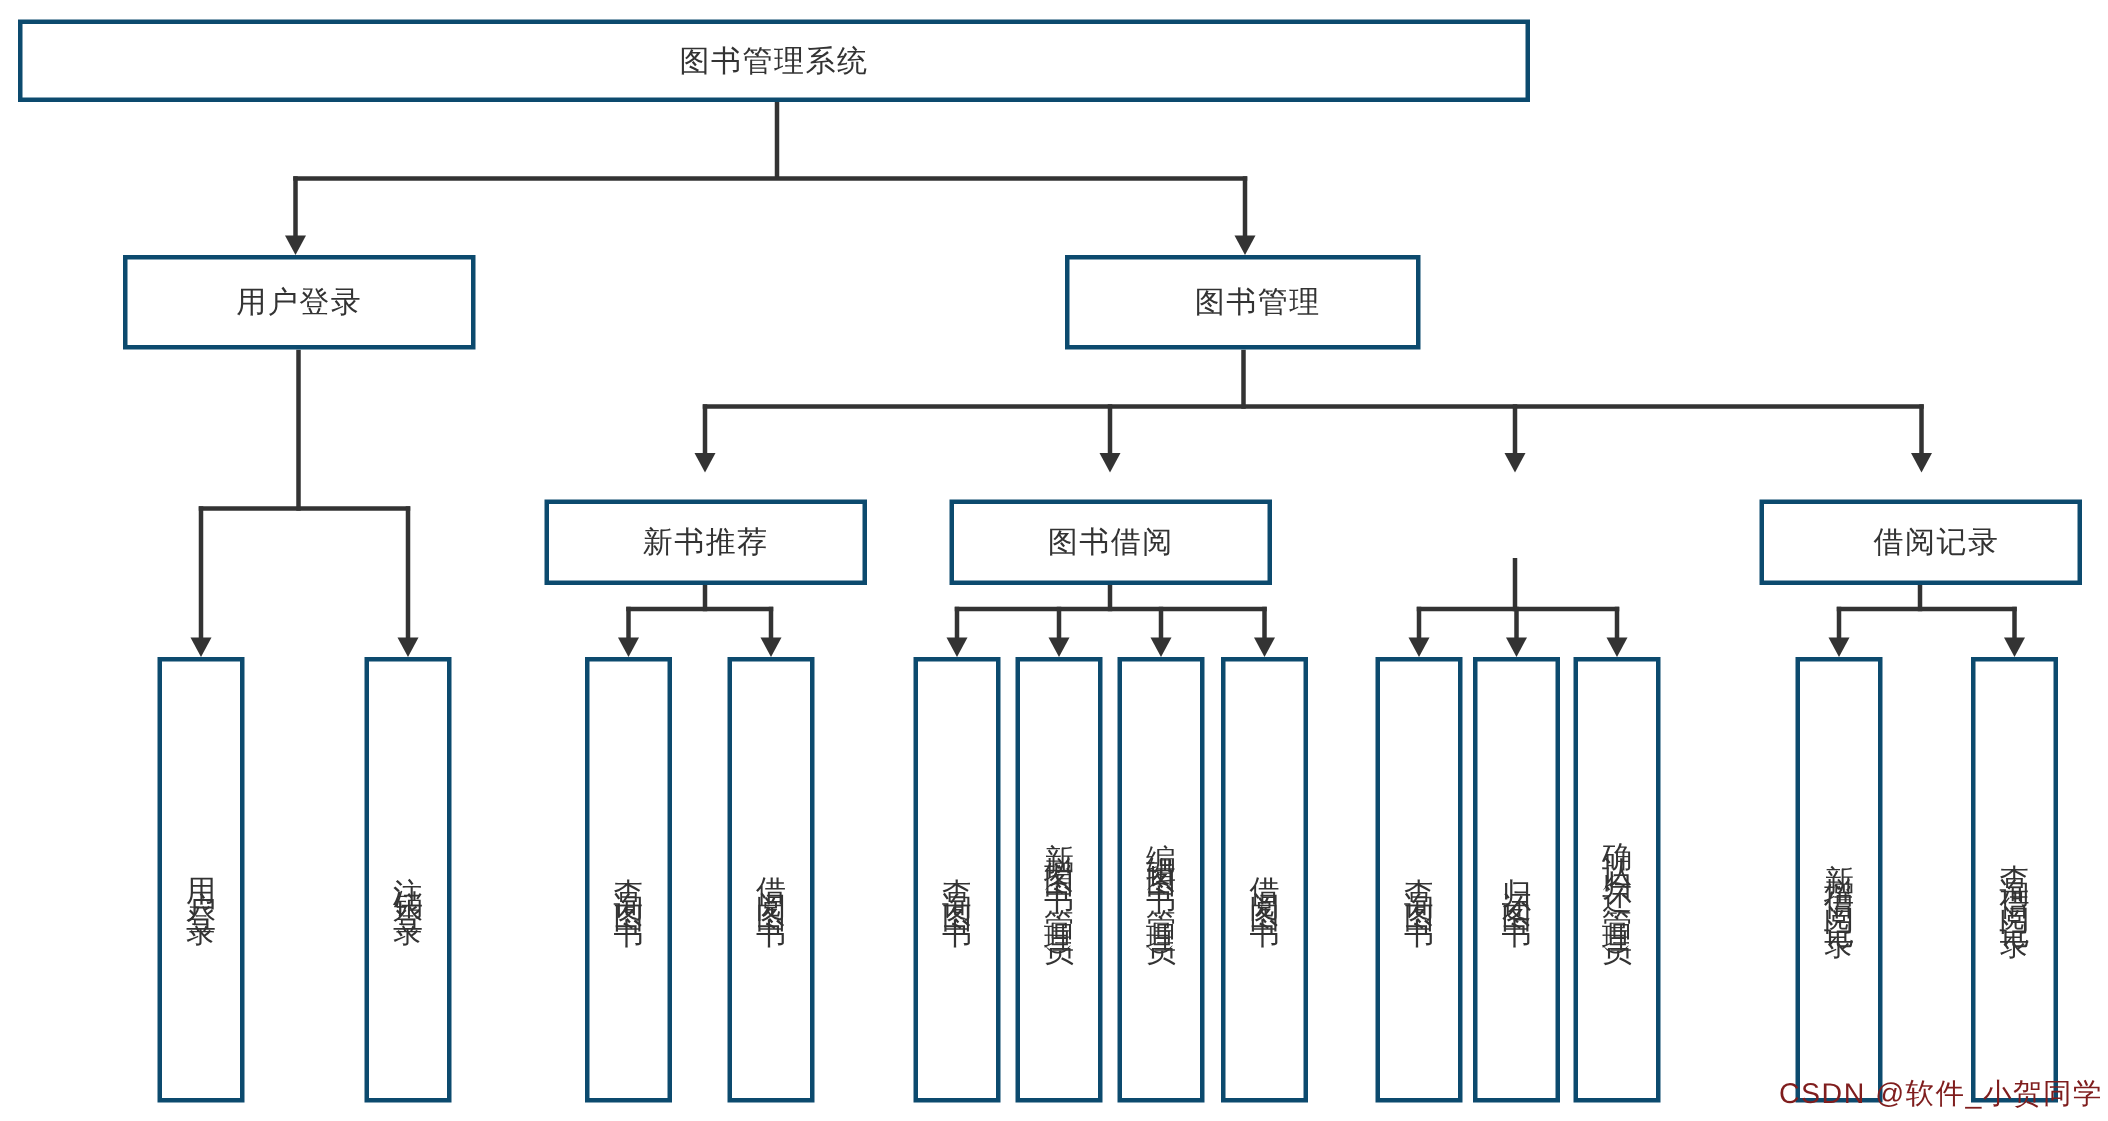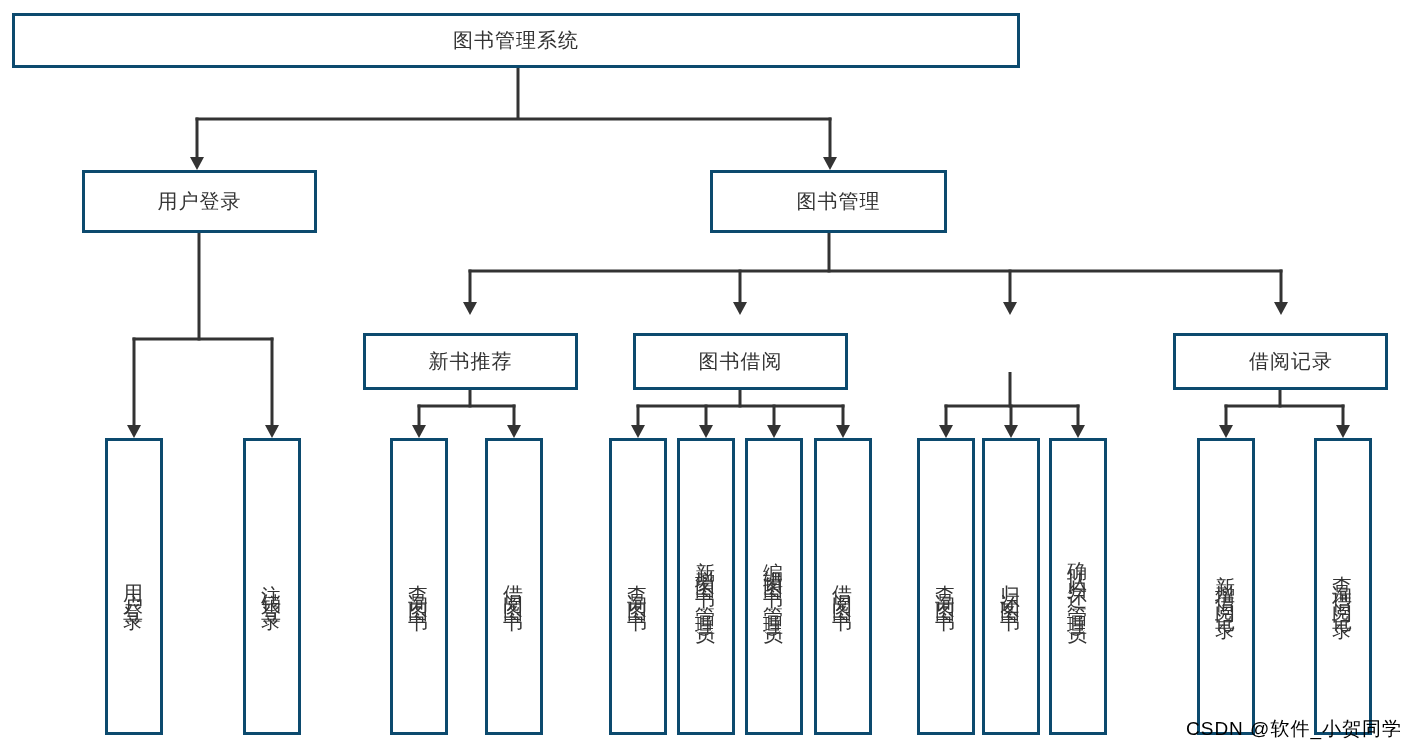--- a/index.html
+++ b/index.html
@@ -43,21 +43,21 @@
   .leaf          {top:438px;  height:297px; width:58px;}
   .lf-a1{left:105px;} .lf-a2{left:243px;}
   .lf-b1{left:390px;} .lf-b2{left:485px;}
   .lf-c1{left:609px;} .lf-c2{left:677px;} .lf-c3{left:745px;} .lf-c4{left:814px;}
   .lf-d1{left:917px;} .lf-d2{left:982px;} .lf-d3{left:1049px;}
   .lf-e1{left:1197px;} .lf-e2{left:1314px;}
   .watermark{
     position:absolute;
     left:1186px; top:716px;
     font-size:19px;
-    color:#000000;
+    color:#7f1d1d;
     letter-spacing:1px;
     white-space:nowrap;
     z-index:3;
   }
 </style>
 </head>
 <body>
 
 <div class="canvas">
 

